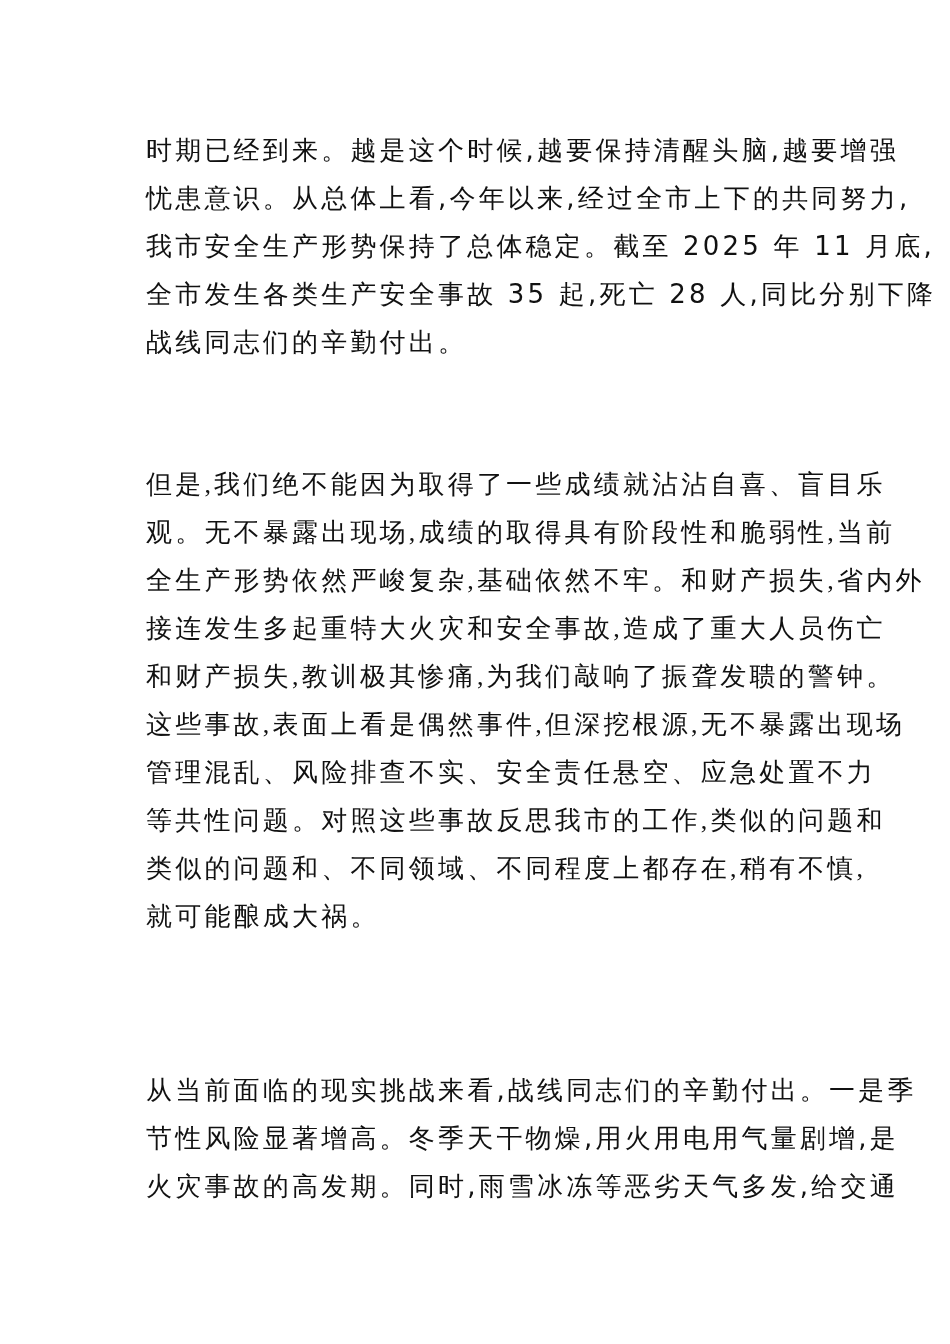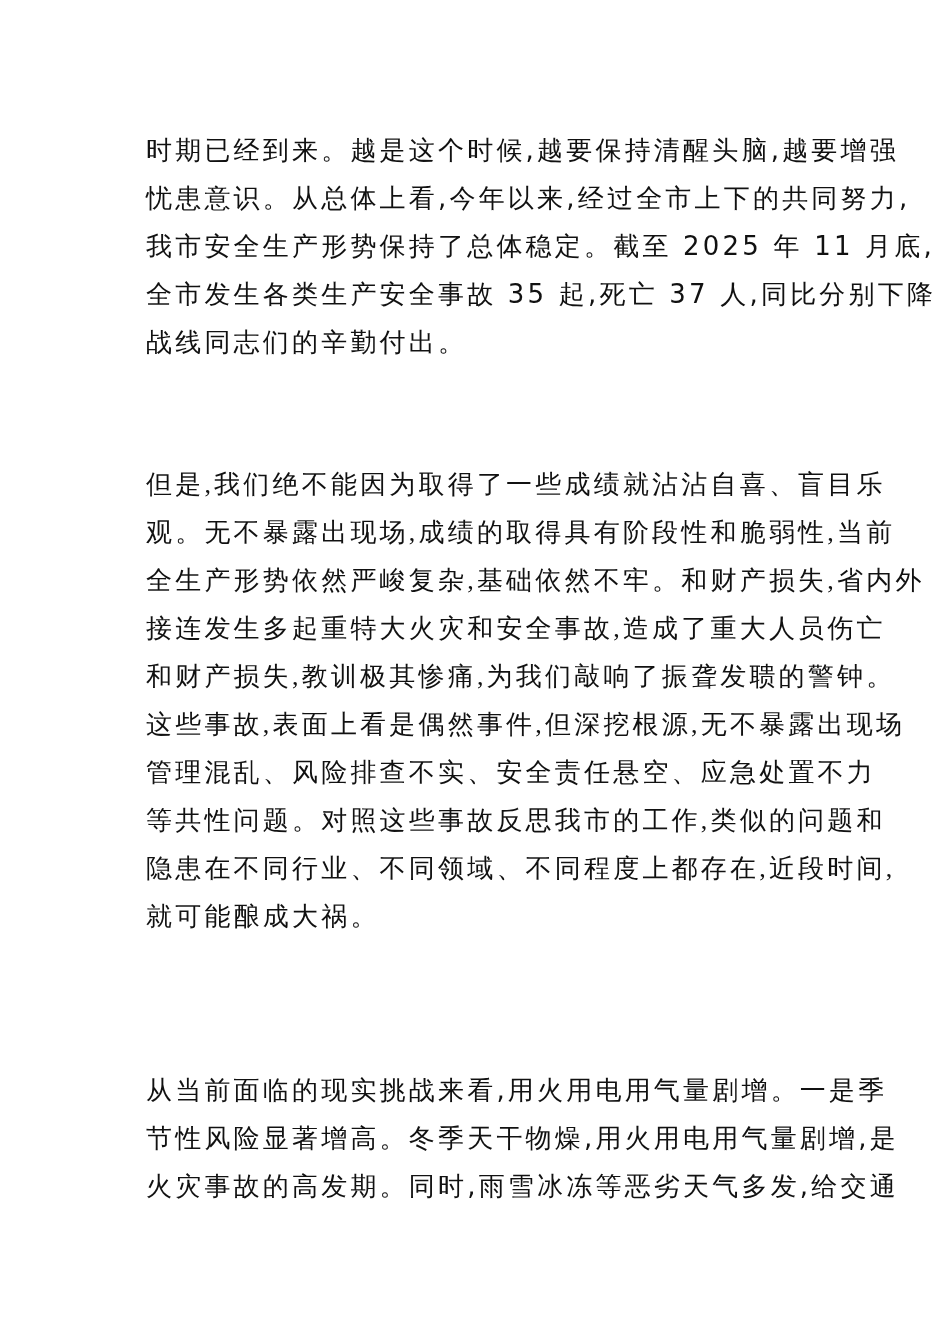--- a/index.html
+++ b/index.html
@@ -42,36 +42,36 @@
   </style>
 </head>
 <body>
 
 <div class="page">
 
   <div class="para" id="p1">
     <span class="line">时期已经到来。越是这个时候,越要保持清醒头脑,越要增强</span>
     <span class="line">忧患意识。从总体上看,今年以来,经过全市上下的共同努力,</span>
     <span class="line">我市安全生产形势保持了总体稳定。截至 2025 年 11 月底,</span>
-    <span class="line">全市发生各类生产安全事故 35 起,死亡 37 人,同比分别下降</span>
+    <span class="line">全市发生各类生产安全事故 35 起,死亡 28 人,同比分别下降</span>
     <span class="line">战线同志们的辛勤付出。</span>
   </div>
 
   <div class="para" id="p2">
     <span class="line">但是,我们绝不能因为取得了一些成绩就沾沾自喜、盲目乐</span>
     <span class="line">观。无不暴露出现场,成绩的取得具有阶段性和脆弱性,当前</span>
     <span class="line">全生产形势依然严峻复杂,基础依然不牢。和财产损失,省内外</span>
     <span class="line">接连发生多起重特大火灾和安全事故,造成了重大人员伤亡</span>
     <span class="line">和财产损失,教训极其惨痛,为我们敲响了振聋发聩的警钟。</span>
     <span class="line">这些事故,表面上看是偶然事件,但深挖根源,无不暴露出现场</span>
     <span class="line">管理混乱、风险排查不实、安全责任悬空、应急处置不力</span>
     <span class="line">等共性问题。对照这些事故反思我市的工作,类似的问题和</span>
-    <span class="line">隐患在不同行业、不同领域、不同程度上都存在,近段时间,</span>
+    <span class="line">类似的问题和、不同领域、不同程度上都存在,稍有不慎,</span>
     <span class="line">就可能酿成大祸。</span>
   </div>
 
   <div class="para" id="p3">
-    <span class="line">从当前面临的现实挑战来看,用火用电用气量剧增。一是季</span>
+    <span class="line">从当前面临的现实挑战来看,战线同志们的辛勤付出。一是季</span>
     <span class="line">节性风险显著增高。冬季天干物燥,用火用电用气量剧增,是</span>
     <span class="line">火灾事故的高发期。同时,雨雪冰冻等恶劣天气多发,给交通</span>
   </div>
 
 </div>
 
 </body></html>

